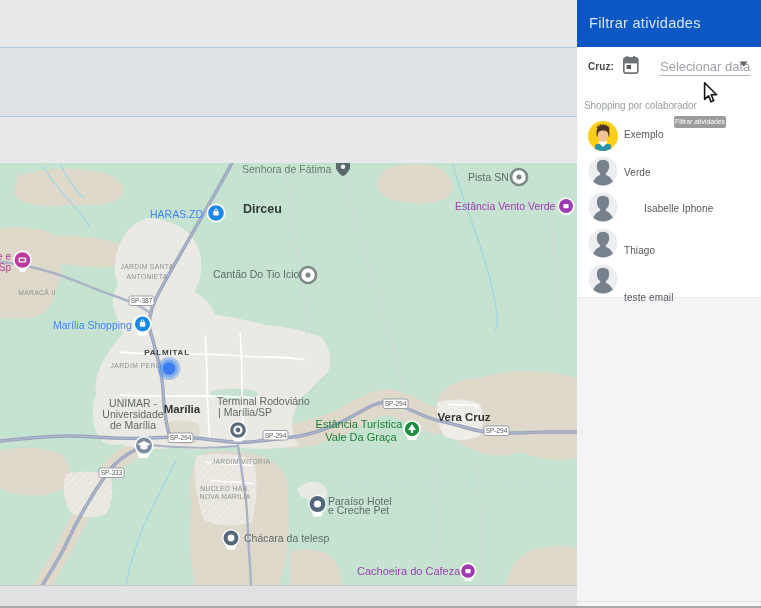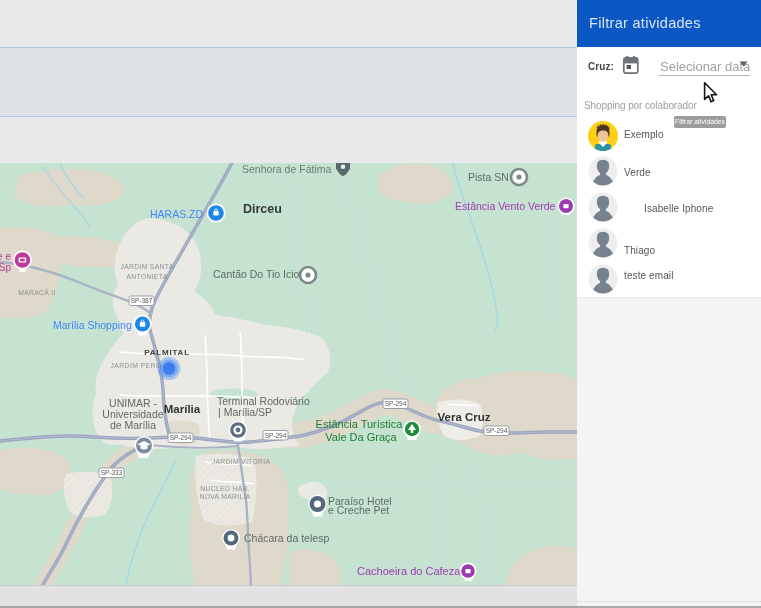--- a/index.html
+++ b/index.html
@@ -290,21 +290,21 @@
     </g>
     <use href="#gray-av" x="0.5" y="35.5"></use>
     <use href="#gray-av" x="0.5" y="71.5"></use>
     <use href="#gray-av" x="0.5" y="107.5"></use>
     <use href="#gray-av" x="0.5" y="143.5"></use>
   </svg>
   <div class="name" style="left:624px;top:129px;">Exemplo</div>
   <div class="name" style="left:624px;top:167px;">Verde</div>
   <div class="name" style="left:624px;top:203px;margin-left:20px;">Isabelle Iphone</div>
   <div class="name" style="left:624px;top:245px;">Thiago</div>
-  <div class="name" style="left:624px;top:270px;">teste email</div>
+  <div class="name" style="left:624px;top:292px;">teste email</div>
 
   <div class="abs" style="left:674px;top:116px;width:52px;height:12px;background:#9c9c9c;border-radius:2px;color:#fff;font-size:6.8px;text-align:center;line-height:12px;">Filtrar atividades</div>
 
   <div class="abs" style="left:577px;top:601px;width:184px;height:0;border-top:1px dotted #cfcfcf;"></div>
 
   <svg class="abs" style="left:703px;top:82px" width="16" height="22" viewBox="0 0 16 22">
     <path d="M1.6,0.8 L1.6,17.4 L5.5,13.8 L8,19.8 L10.7,18.6 L8.2,12.8 L13.6,12.8 Z" fill="#fff" stroke="#151515" stroke-width="1.6" stroke-linejoin="round"></path>
   </svg>
 </div>
 

